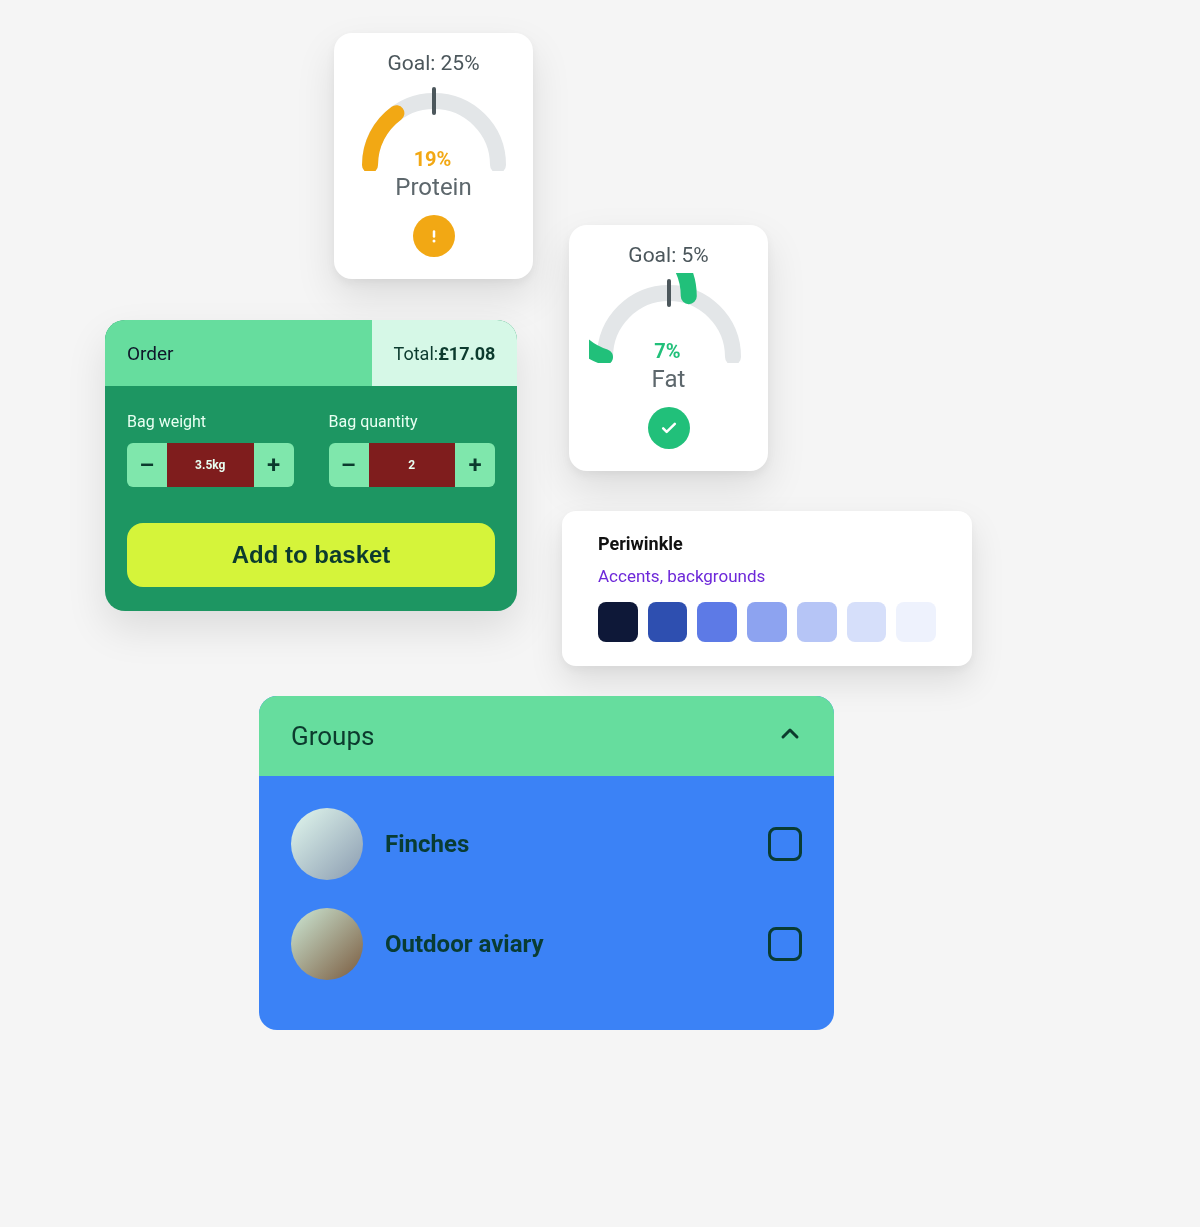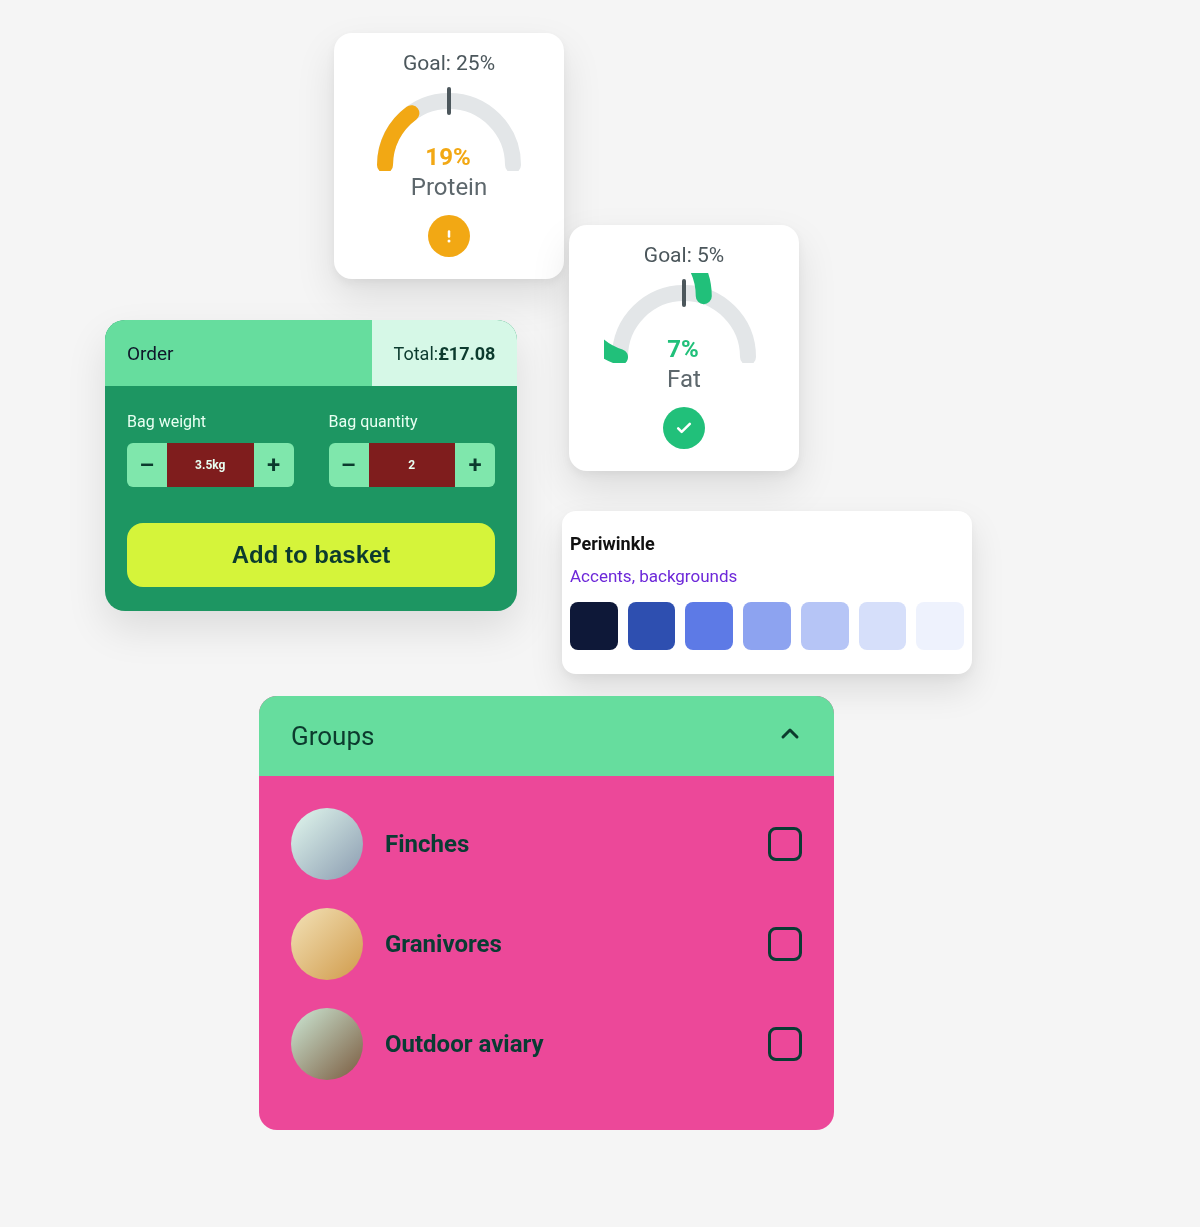--- a/index.html
+++ b/index.html
@@ -15,21 +15,21 @@
   
   .gauge-card {
     position: absolute;
     background: #fff;
     border-radius: 18px;
     box-shadow: 0 18px 40px rgba(0,0,0,0.10), 0 4px 10px rgba(0,0,0,0.05);
     display: flex;
     flex-direction: column;
     align-items: center;
     padding: 18px 24px 22px;
-    width: 230px;
+    width: 199px;
   }
   .gauge-goal {
     color: #4c575c;
     font-size: 21px;
     margin-bottom: 6px;
   }
   .gauge-wrap {
     position: relative;
     width: 160px;
     height: 90px;
@@ -43,21 +43,21 @@
     height: 28px;
     background: #4c575c;
     border-radius: 2px;
     transform: translateX(-50%);
   }
   .gauge-value {
     position: absolute;
     bottom: 0;
     left: 0; right: 2px;
     text-align: center;
-    font-size: 24px;
+    font-size: 20px;
     font-weight: 700;
   }
   .gauge-label {
     color: #5d676c;
     font-size: 24px;
     margin-top: 2px;
   }
   .gauge-badge {
     width: 42px;
     height: 42px;
@@ -159,21 +159,21 @@
 
   
   .palette-card {
     position: absolute;
     left: 562px;
     top: 511px;
     width: 410px;
     background: #fff;
     border-radius: 14px;
     box-shadow: 0 16px 34px rgba(0,0,0,0.10), 0 4px 8px rgba(0,0,0,0.04);
-    padding: 22px 8px 24px;
+    padding: 22px 36px 24px;
   }
   .palette-title { font-size: 18px; font-weight: 700; color: #111; }
   .palette-sub   { font-size: 17px; color: #6d28d9; margin-top: 12px; }
   .swatch-row {
     display: flex;
     gap: 10px;
     margin-top: 16px;
   }
   .swatch {
     flex: 1;
@@ -182,21 +182,21 @@
   }
 
   
   .groups-card {
     position: absolute;
     left: 259px;
     top: 696px;
     width: 575px;
     border-radius: 18px;
     overflow: hidden;
-    background: #ec4899;
+    background: #3b82f6;
   }
   .groups-header {
     background: #66dd9e;
     height: 80px;
     display: flex;
     align-items: center;
     justify-content: space-between;
     padding: 0 32px;
   }
   .groups-title { font-size: 26px; color: #0c3b2e; }
@@ -325,23 +325,18 @@
         </svg>
     </span>
   </div>
   <div class="groups-body" id="groups-body">
       <div class="group-row">
         <div class="group-avatar" style="background: linear-gradient(135deg, rgb(226, 248, 238) 0%, rgb(138, 155, 176) 100%);"></div>
         <div class="group-label">Finches</div>
         <div class="group-check"></div>
       </div>
       <div class="group-row">
-        <div class="group-avatar" style="background: linear-gradient(135deg, rgb(243, 226, 184) 0%, rgb(208, 154, 74) 100%);"></div>
-        <div class="group-label">Granivores</div>
-        <div class="group-check"></div>
-      </div>
-      <div class="group-row">
         <div class="group-avatar" style="background: linear-gradient(135deg, rgb(205, 233, 214) 0%, rgb(122, 90, 62) 100%);"></div>
         <div class="group-label">Outdoor aviary</div>
         <div class="group-check"></div>
       </div>
     </div>
 </div>
 
 </body></html>

